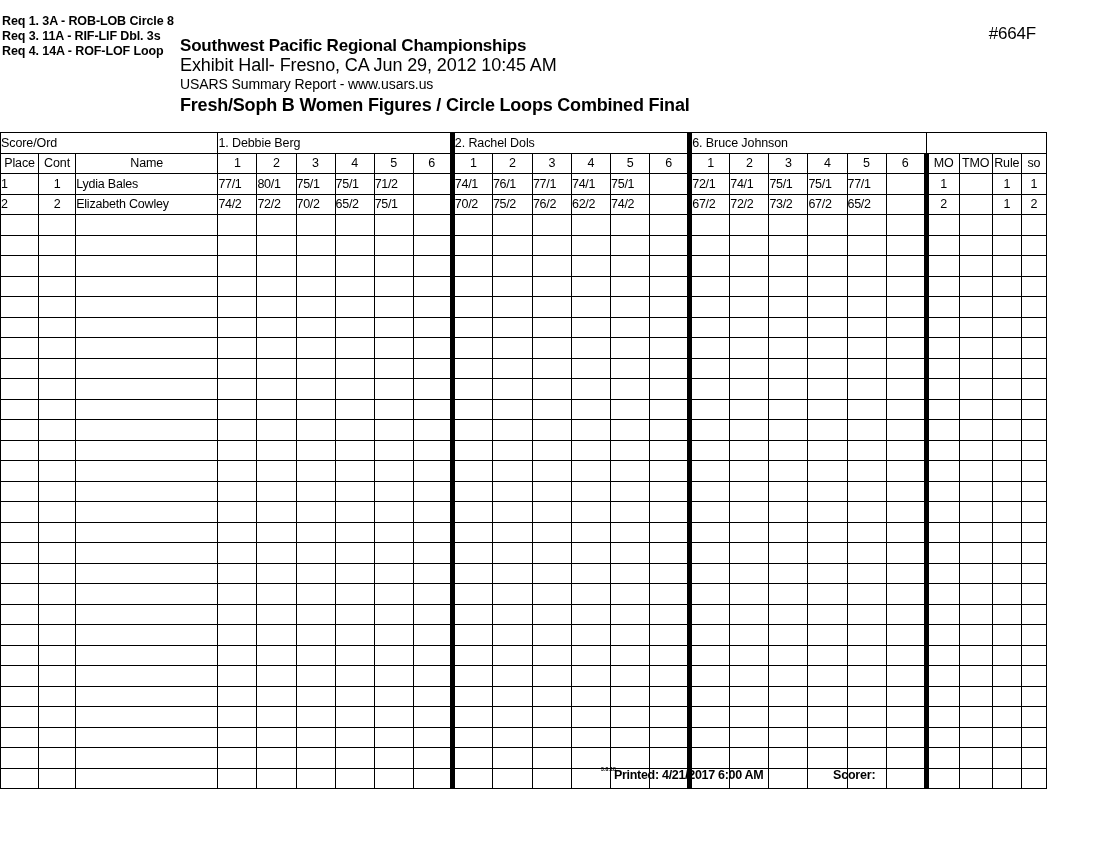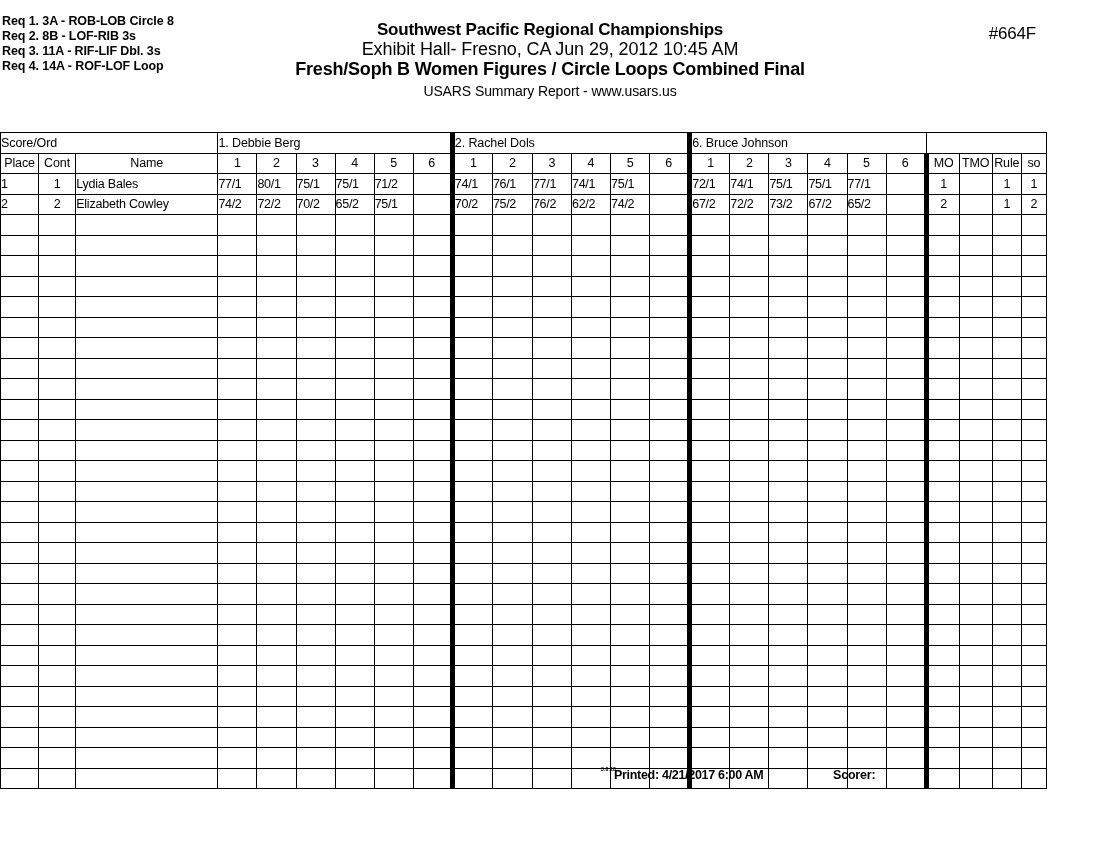--- a/index.html
+++ b/index.html
@@ -28,23 +28,23 @@
     font-weight: bold;
     line-height: 15.1px;
     white-space: nowrap;
     letter-spacing: -0.1px;
   }
 
   
   #title-block {
     position: absolute;
     left: 180px;
-    top: 20px;
+    top: 36px;
     width: 740px;
-    text-align: center;
+    text-align: left;
   }
   #event-title {
     font-size: 17px;
     font-weight: bold;
     line-height: 20px;
     letter-spacing: -0.2px;
   }
   #event-venue {
     font-size: 18px;
     font-weight: normal;
@@ -187,30 +187,29 @@
     font-size: 12.5px;
     font-weight: bold;
     letter-spacing: -0.2px;
   }
 </style>
 </head>
 <body>
 
 <div id="requirements">
   <div class="req-line">Req  1.  3A - ROB-LOB Circle 8</div>
-  <div class="req-line">Req  2.  8B - LOF-RIB 3s</div>
   <div class="req-line">Req  3.  11A - RIF-LIF Dbl. 3s</div>
   <div class="req-line">Req  4.  14A - ROF-LOF Loop</div>
 </div>
 
 <div id="title-block">
   <div id="event-title">Southwest Pacific Regional Championships</div>
   <div id="event-venue">Exhibit Hall-  Fresno, CA  Jun 29, 2012  10:45 AM</div>
+  <div id="report-source">USARS Summary Report - www.usars.us</div>
   <div id="event-class">Fresh/Soph B Women Figures / Circle Loops Combined Final</div>
-  <div id="report-source">USARS Summary Report - www.usars.us</div>
 </div>
 
 <div id="event-number">#664F</div>
 
 <div id="grid">
   <table>
     <colgroup>
       <col style="width:38px">
         <col style="width:37px">
         <col style="width:142px">

